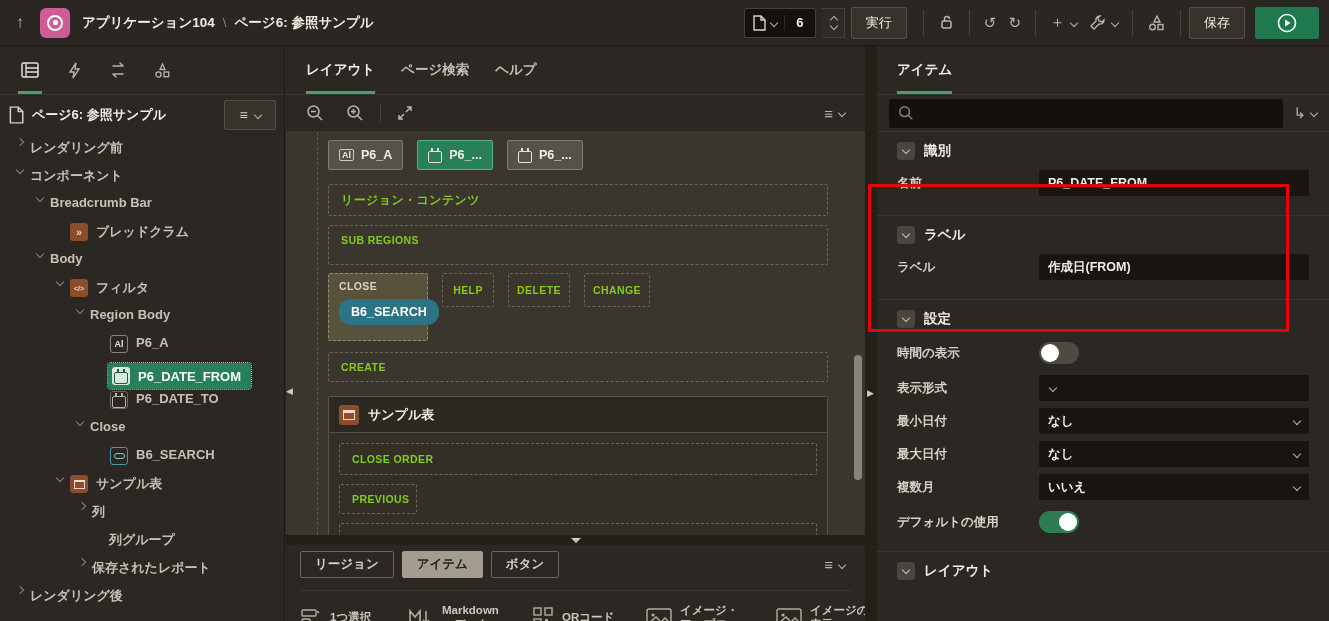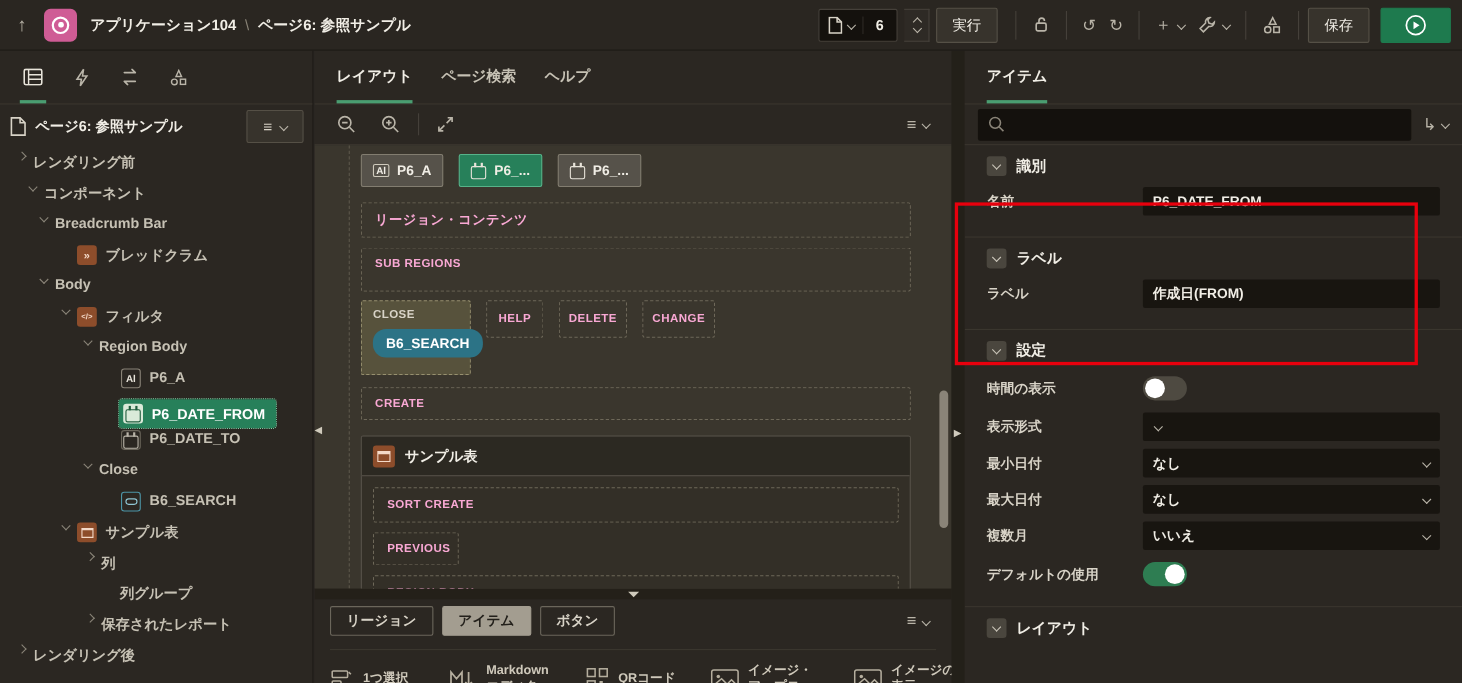--- a/index.html
+++ b/index.html
@@ -77,21 +77,21 @@
   
   .canvas { position:relative; height:403px; background:#3a362d; overflow:hidden; padding:2px 20px 0 14px;}
   .gridstrip { position:absolute; left:14px; top:0; bottom:0; width:18px; border-right:1px dashed #5c574b;}
   .ccontent { margin-left:28px; width:500px;}
   .itemrow { display:flex; gap:14px; margin-top:6px;}
   .itembox { height:30px; background:#56524a; border:1px solid #827d70; border-radius:2px; display:flex; align-items:center; padding:0 10px; gap:7px; color:#f1eee6; font-size:12.5px; font-weight:bold; cursor:pointer;}
   .itembox .cal { border-color:#e8e4da;}
   .itembox .cal::before,.itembox .cal::after{ background:#e8e4da;}
   .itembox.green { background:#27805a; border-color:#56b389;}
   .itembox .alchip { border:1px solid #cfcabc; border-radius:2px; font-size:9px; padding:0 2px; font-weight:bold;}
-  .slot { border:1px dashed #6e6859; border-radius:2px; color:#f9a8d4; font-size:10.5px; font-weight:bold; letter-spacing:.4px; padding:0 12px; display:flex; align-items:center; cursor:pointer;}
+  .slot { border:1px dashed #6e6859; border-radius:2px; color:#84cc16; font-size:10.5px; font-weight:bold; letter-spacing:.4px; padding:0 12px; display:flex; align-items:center; cursor:pointer;}
   .slot.jp { font-size:12px; }
   .btnzone { display:flex; gap:14px; margin-top:8px; align-items:flex-start;}
   .closebox { width:100px; height:68px; background:#57523c; border:1px dashed #97906f; border-radius:2px; padding:6px 10px; cursor:pointer;}
   .closebox .cap { color:#d8d3c7; font-size:10.5px; font-weight:bold; letter-spacing:.4px;}
   .tealbtn { margin-top:7px; background:#2c7386; border-radius:12px; height:26px; display:inline-flex; align-items:center; padding:0 12px; color:#fff; font-weight:bold; font-size:12.5px; cursor:pointer;}
   .regionbox { margin-top:14px; background:#332f27; border:1px solid #57524a; border-radius:2px;}
   .regionhdr { height:36px; background:#2c2922; display:flex; align-items:center; gap:9px; padding:0 10px; border-bottom:1px solid #57524a;}
   .regionhdr .t { color:#f1eee6; font-size:13px; font-weight:bold;}
   .tableic { width:20px; height:20px; background:#8d4d2b; border-radius:3px; position:relative; display:flex; align-items:center; justify-content:center;}
   .tableic i { width:12px; height:10px; border:1.2px solid #f4d9c8; border-top:3px solid #f4d9c8; display:block;}
@@ -253,21 +253,21 @@
       <div class="menubtn">≡<span class="chev"></span></div>
     </div>
 
     <div class="tree">
       <div class="trow" style="padding-left:10px">
         <span class="tchev right">
             <i></i>
           </span>
         <span>レンダリング前</span>
       </div>
-      <div class="trow" style="padding-left:20px">
+      <div class="trow" style="padding-left:10px">
         <span class="tchev down">
             <i></i>
           </span>
         <span>コンポーネント</span>
       </div>
       <div class="trow" style="padding-left:30px">
         <span class="tchev down">
             <i></i>
           </span>
         <span>Breadcrumb Bar</span>
@@ -422,21 +422,21 @@
         <div class="slot" style="height:30px;margin-top:11px">CREATE</div>
 
         <div class="regionbox">
           <div class="regionhdr">
             <span class="tableic">
                 <i></i>
               </span>
             <span class="t">サンプル表</span>
           </div>
           <div class="regionbody">
-            <div class="slot" style="height:32px">SORT CREATE</div>
+            <div class="slot" style="height:32px">CLOSE ORDER</div>
             <div class="slot" style="height:30px;width:78px;margin-top:9px">PREVIOUS</div>
             <div class="slot" style="height:32px;margin-top:9px">REGION BODY</div>
 
           </div>
         </div>
       </div>
       <div class="canvas-scroll"></div>
     </div>
 
     <div class="hsplit">

